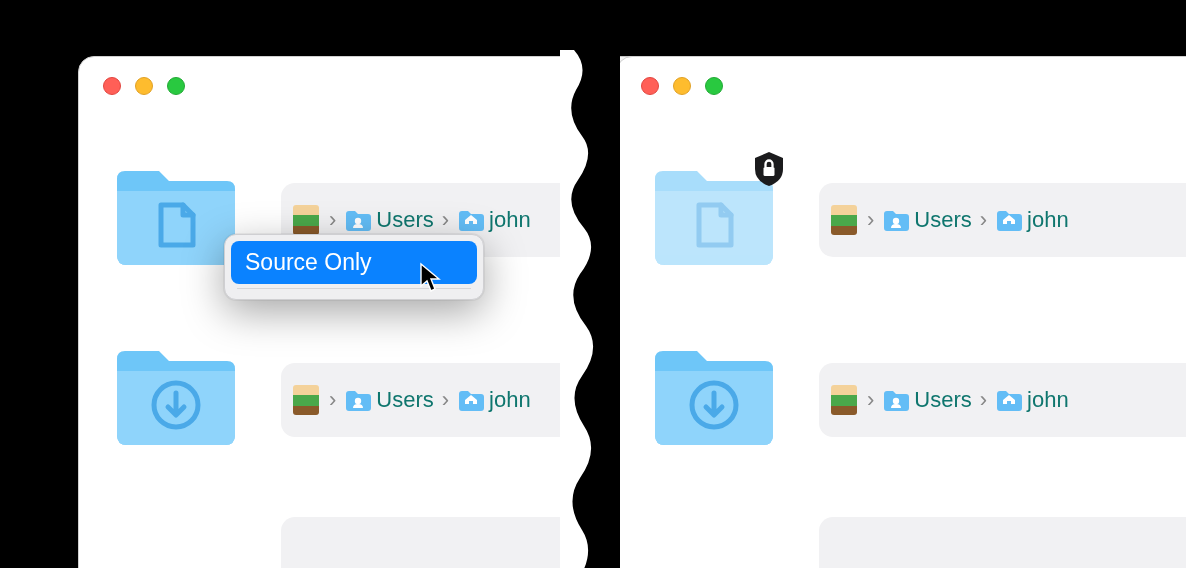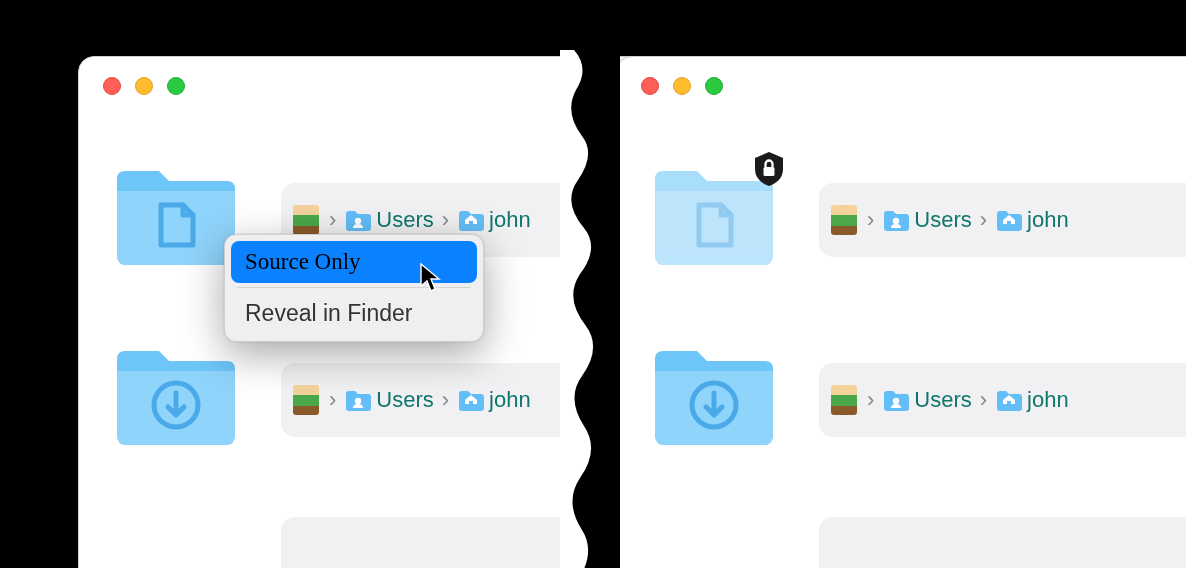--- a/index.html
+++ b/index.html
@@ -110,21 +110,21 @@
     border-radius:12px;
     box-shadow: 0 12px 40px rgba(0,0,0,.35), 0 0 0 1px rgba(0,0,0,.05);
     padding:6px;
     z-index:50;
   }
   .menu-item {
     padding:8px 14px;
     border-radius:8px;
     font-size:23px;
   }
-  .menu-item.selected { background:#0a82ff; color:#000000;font-family:Liberation Serif, serif; }
+  .menu-item.selected { background:#0a82ff; color:#ffffff; }
   .menu-sep { height:1px; background:#d5d5d8; margin:4px 6px; }
 
   .cursor {
     position:absolute;
     left:418px; top:262px;
     width:26px; height:32px;
     z-index:60;
   }
 
   
@@ -223,21 +223,20 @@
 
     <div class="row" style="height:90px">
       <div class="blank-chip"></div>
     </div>
   </div>
 </div>
 
 <div class="context-menu">
   <div class="menu-item selected">Source Only</div>
   <div class="menu-sep"></div>
-  <div class="menu-item">Reveal in Finder</div>
 </div>
 
 <div class="cursor">
   <svg viewBox="0 0 26 32">
     <path d="M3 2 L3 24 L9 19 L13 29 L17 27 L13 17 L21 17 Z" fill="#000" stroke="#fff" stroke-width="1.4"></path>
   </svg>
 </div>
 
 <div class="window right">
   <div class="traffic-lights">

